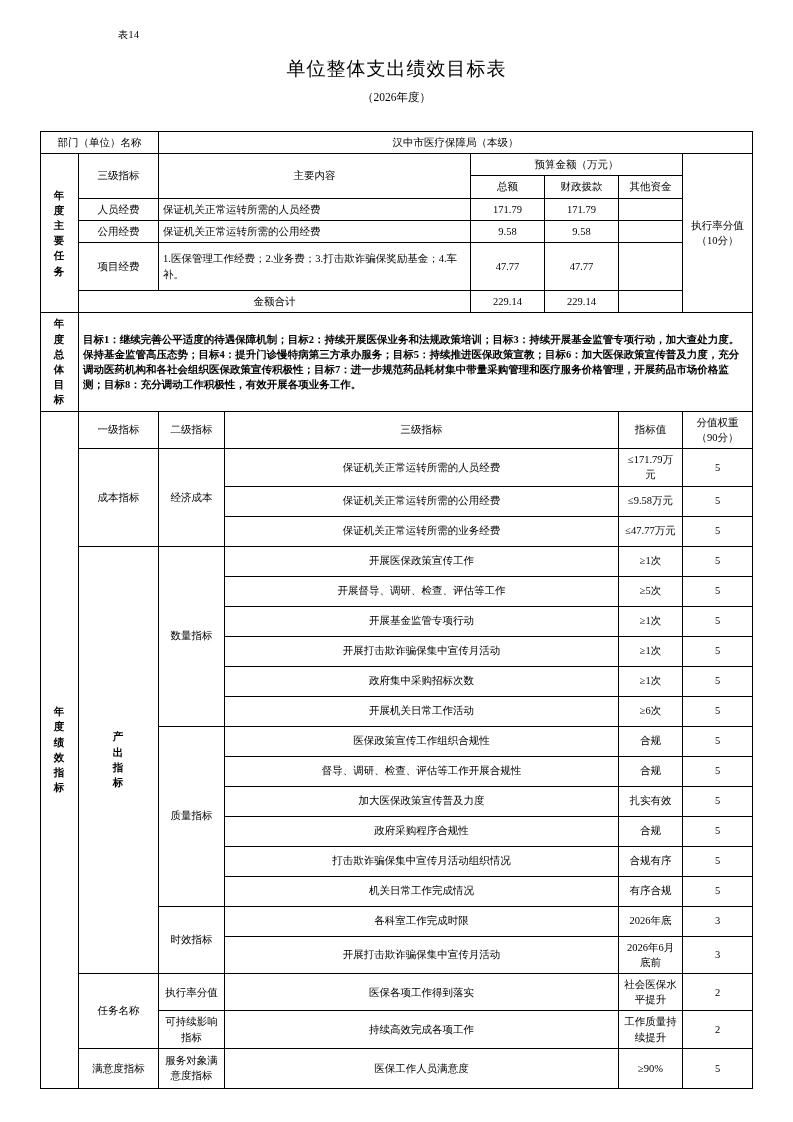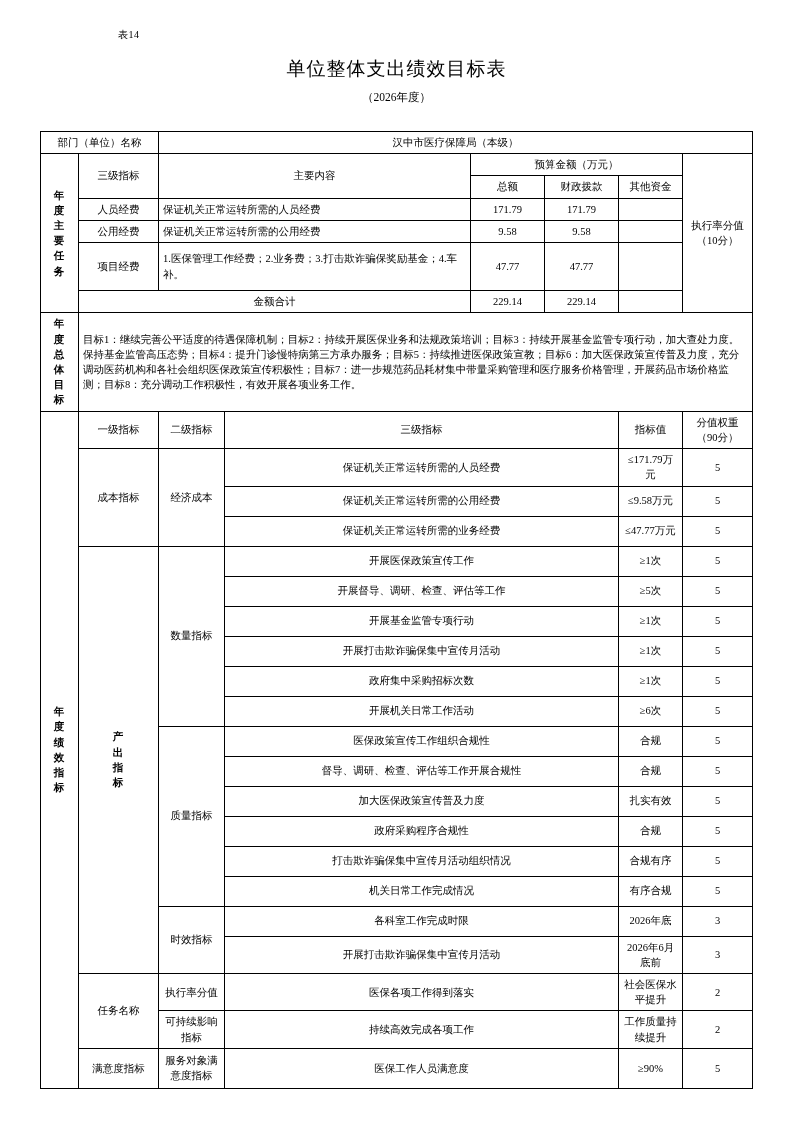--- a/index.html
+++ b/index.html
@@ -67,20 +67,21 @@
   .vert span {
     display: block;
   }
   .tiny { font-size: 9.5px; }
   .small { font-size: 10px; }
   .pad-note {
     font-size: 10px;
     line-height: 1.75;
     text-align: left;
     padding: 6px 7px;
+    font-weight: bold;
   }
 </style>
 </head>
 <body>
 
 <div class="page">
 
   <div class="form-no">表14</div>
 
   <div class="doc-title">单位整体支出绩效目标表</div>

